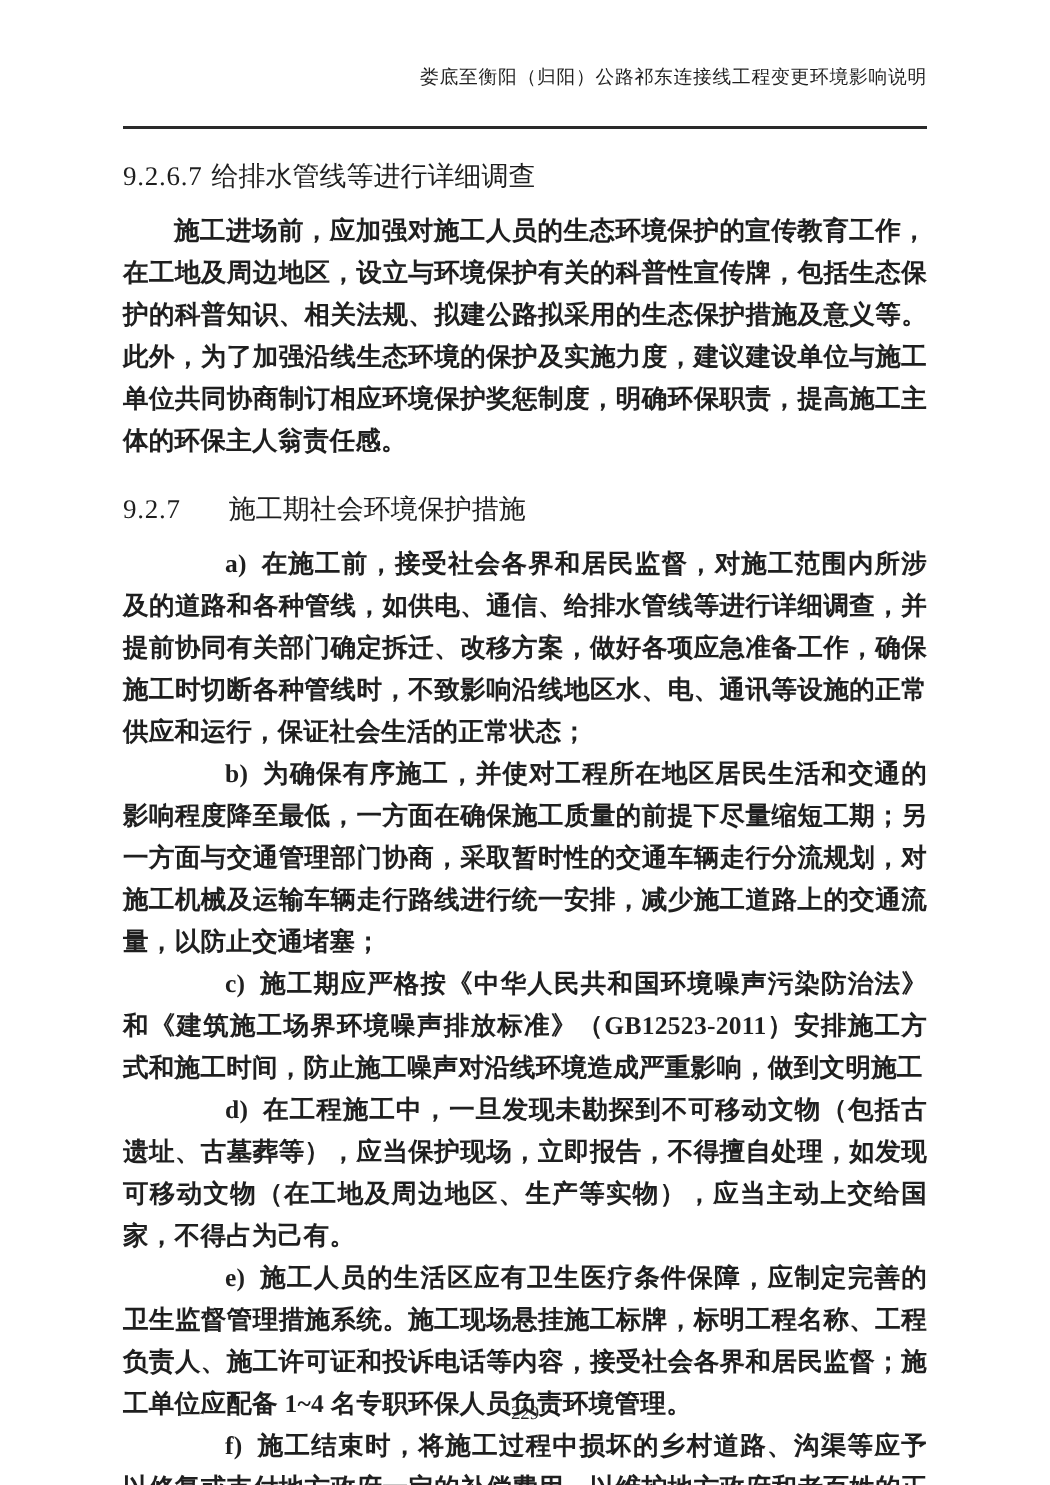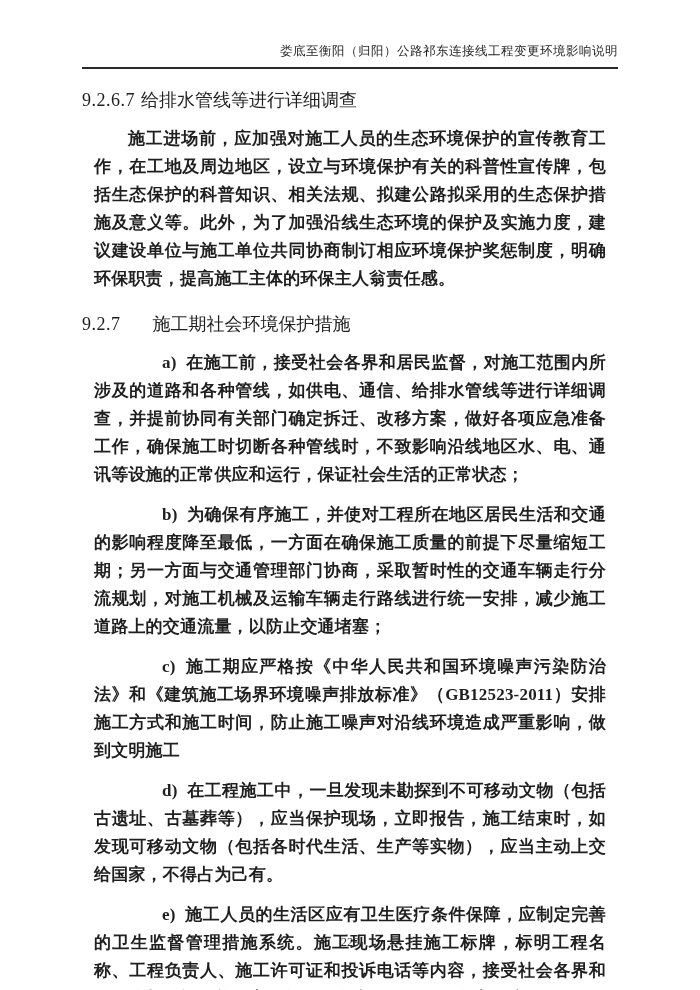--- a/index.html
+++ b/index.html
@@ -18,39 +18,39 @@
     overflow: hidden;
     font-family: "Liberation Serif", "DejaVu Serif", serif;
     color: #1f1f1f;
   }
   .doc-header {
     text-align: right;
     font-size: 12.5px;
     line-height: 18px;
     font-weight: 400;
     letter-spacing: 0.5px;
-    padding-bottom: 7px;
+    padding-bottom: 24px;
     border-bottom: 2px solid #2a2a2a;
   }
   .section-heading {
     margin: 18px 0 10px 0;
     font-size: 18px;
     line-height: 26px;
     font-weight: 400;
   }
   .section-heading .h-num {
     display: inline-block;
     margin-right: 6px;
     letter-spacing: 0.5px;
   }
   .section-heading.wide-gap .h-num {
     margin-right: 32px;
   }
   .para {
-    margin: 12px;
+    margin: 0;
     font-size: 17px;
     line-height: 28px;
     font-weight: 700;
     text-align: justify;
     text-indent: 2em;
     letter-spacing: 0.2px;
   }
   .item-label {
     display: inline-block;
     margin-right: 0.55em;
@@ -92,21 +92,21 @@
 
   <p class="para">
     <span class="item-label">b)</span><span>为确保有序施工，并使对工程所在地区居民生活和交通的影响程度降至最低，一方面在确保施工质量的前提下尽量缩短工期；另一方面与交通管理部门协商，采取暂时性的交通车辆走行分流规划，对施工机械及运输车辆走行路线进行统一安排，减少施工道路上的交通流量，以防止交通堵塞；</span>
   </p>
 
   <p class="para">
     <span class="item-label">c)</span><span>施工期应严格按《中华人民共和国环境噪声污染防治法》和《建筑施工场界环境噪声排放标准》（GB12523-2011）安排施工方式和施工时间，防止施工噪声对沿线环境造成严重影响，做到文明施工</span>
   </p>
 
   <p class="para">
-    <span class="item-label">d)</span><span>在工程施工中，一旦发现未勘探到不可移动文物（包括古遗址、古墓葬等），应当保护现场，立即报告，施工结束时，如发现可移动文物（包括各时代生活、生产等实物），应当主动上交给国家，不得占为己有。</span>
+    <span class="item-label">d)</span><span>在工程施工中，一旦发现未勘探到不可移动文物（包括古遗址、古墓葬等），应当保护现场，立即报告，不得擅自处理，如发现可移动文物（在工地及周边地区、生产等实物），应当主动上交给国家，不得占为己有。</span>
   </p>
 
   <p class="para">
     <span class="item-label">e)</span><span>施工人员的生活区应有卫生医疗条件保障，应制定完善的卫生监督管理措施系统。施工现场悬挂施工标牌，标明工程名称、工程负责人、施工许可证和投诉电话等内容，接受社会各界和居民监督；施工单位应配备 1~4 名专职环保人员负责环境管理。</span>
   </p>
 
   <p class="para">
     <span class="item-label">f)</span><span>施工结束时，将施工过程中损坏的乡村道路、沟渠等应予以修复或支付地方政府一定的补偿费用，以维护地方政府和老百姓的正当利益。对毁坏的电力系统，及时采取改移措施进行恢复。</span>
   </p>
 

